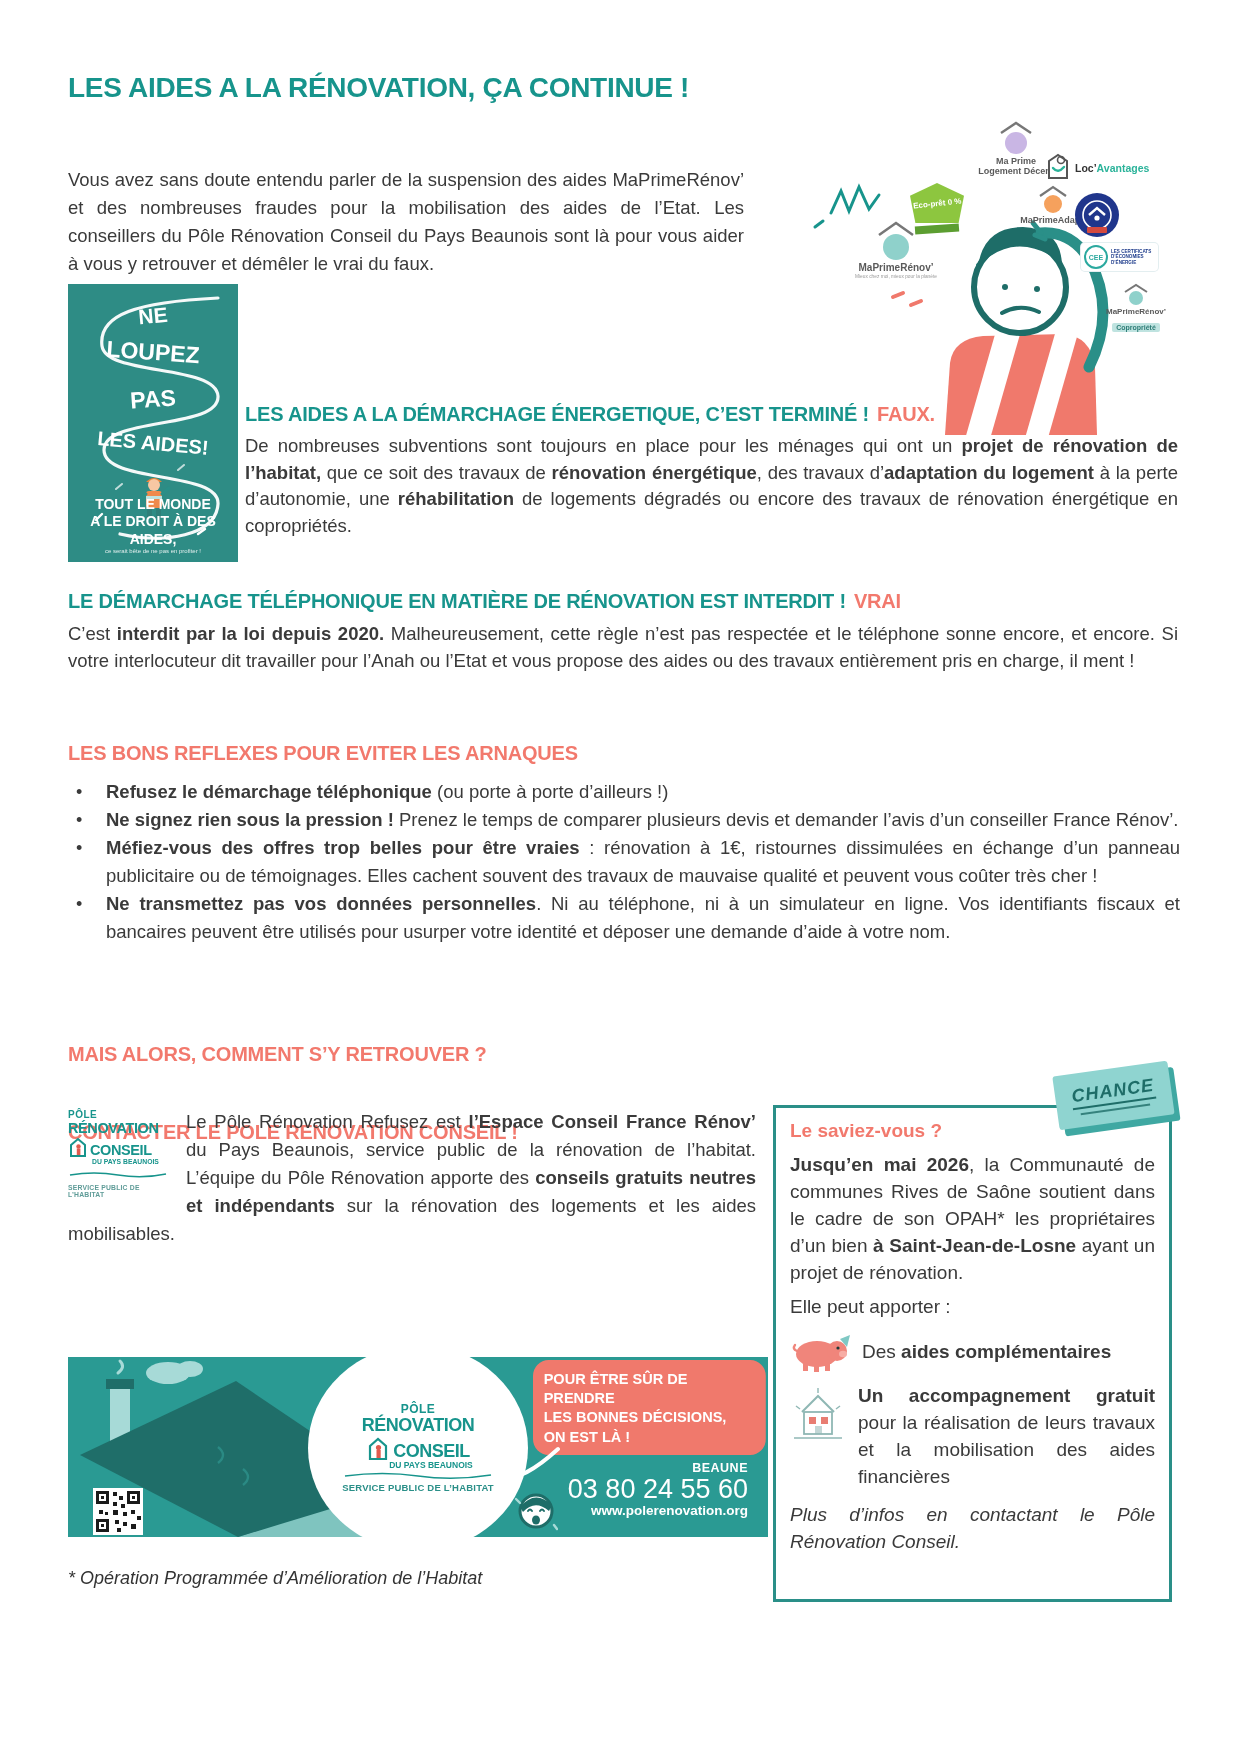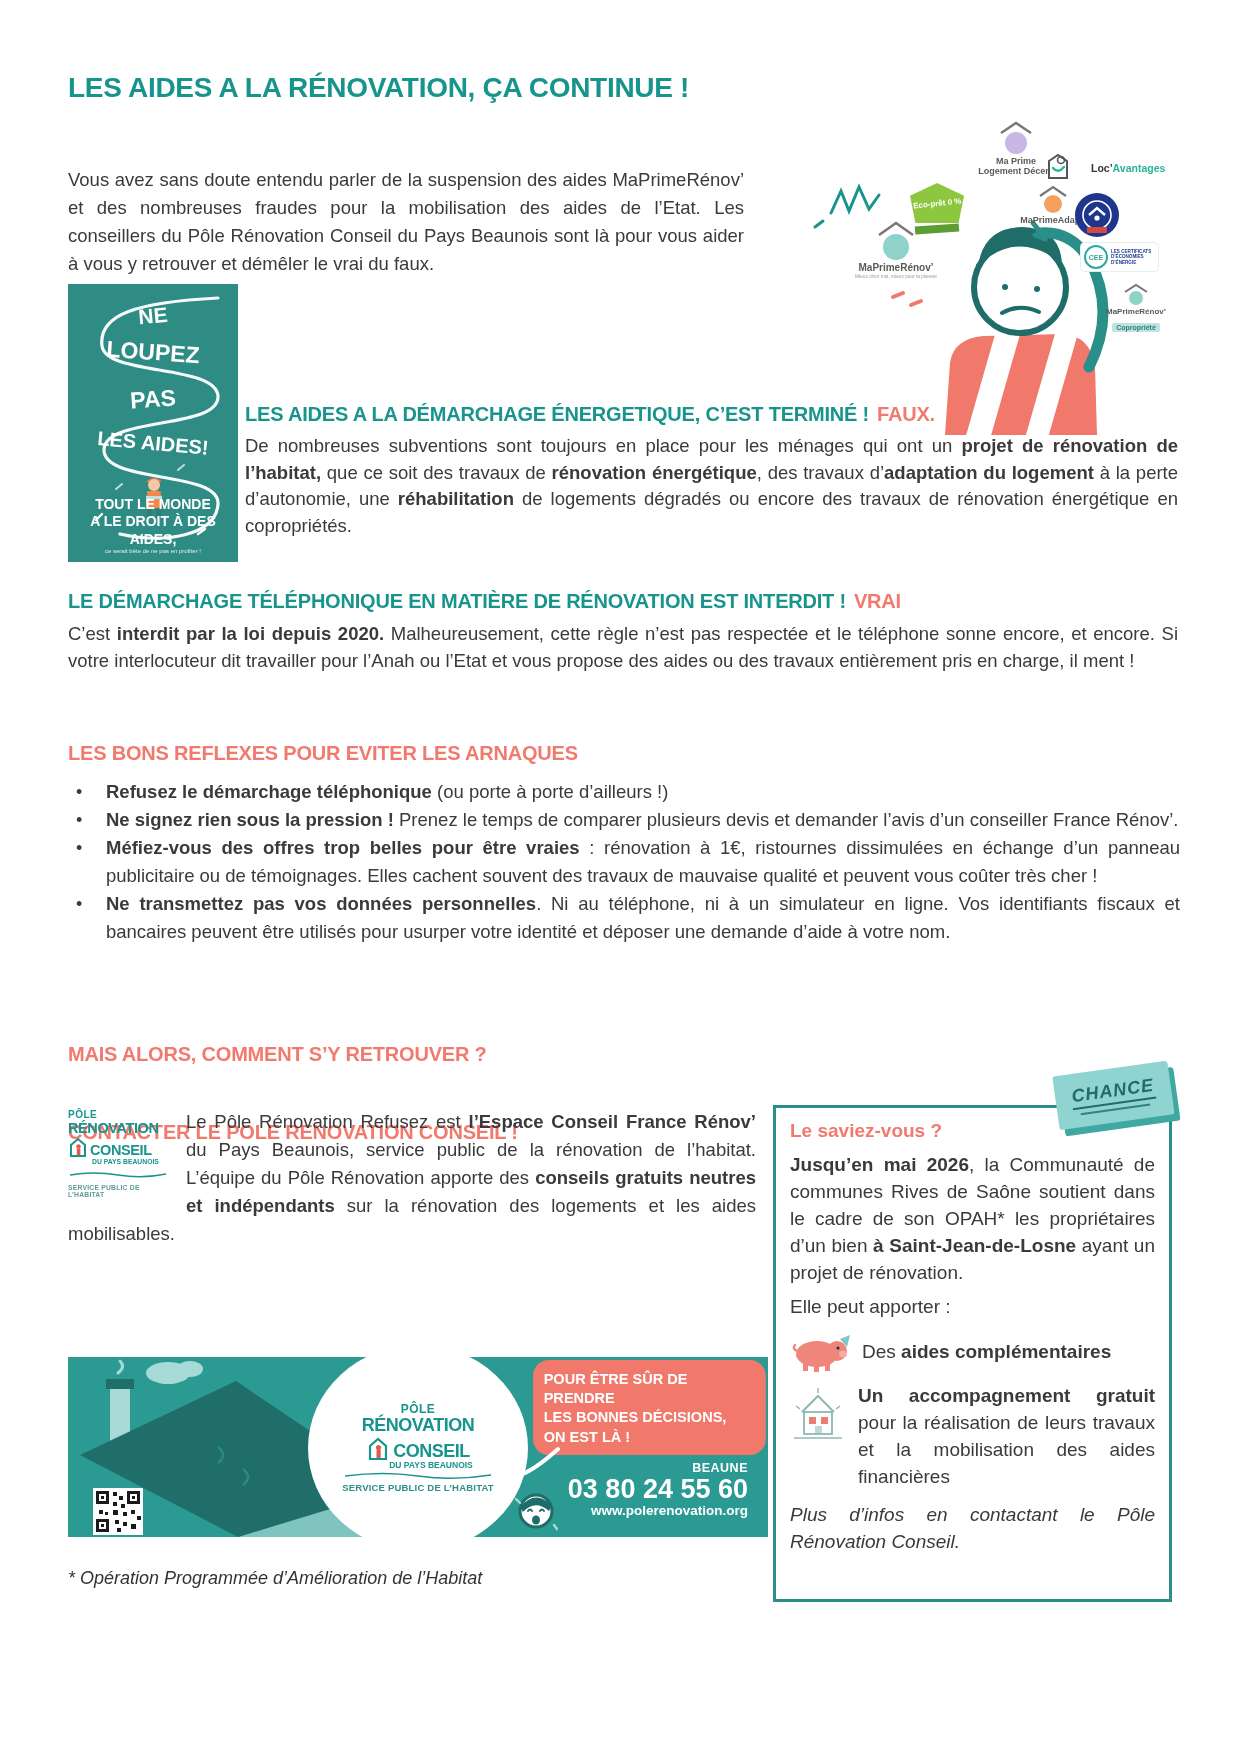--- a/index.html
+++ b/index.html
@@ -52,21 +52,21 @@
   .roofsvg{display:block;margin:0 auto;}
   .eco-shape{width:54px;height:40px;background:#8DC63F;clip-path:polygon(50% 0,100% 32%,90% 100%,10% 100%,0 32%);
              display:flex;align-items:center;justify-content:center;}
   .eco-txt{color:#fff;font-size:8px;font-weight:bold;transform:rotate(-6deg);}
   .cee-box{display:flex;align-items:center;gap:3px;background:#fff;border-radius:4px;padding:2px 3px;box-shadow:0 0 0 1px #e3eef0;}
   .cee-ring{width:20px;height:20px;border:2px solid #2BA99F;border-radius:50%;display:flex;align-items:center;justify-content:center;
             font-size:7px;font-weight:bold;color:#2BA99F;}
   .cee-sub{font-size:4.6px;font-weight:bold;color:#1F3D8C;text-align:left;width:44px;line-height:1.2;text-transform:uppercase;}
   .fr-badge{width:44px;height:44px;border-radius:50%;background:#20368C;position:relative;}
   .copro-pill{display:inline-block;background:#BFE3E0;color:#2E7D77;font-size:7px;font-weight:bold;padding:1px 4px;border-radius:2px;margin-top:1px;}
-  .loc-row{display:flex;align-items:center;gap:20px;}
+  .loc-row{display:flex;align-items:center;gap:4px;}
   .loc-name{font-size:10.5px;font-weight:bold;}
   
   .sidebar{left:773px;top:1105px;width:399px;height:497px;border:3px solid #2A8F88;box-sizing:border-box;
            background:#fff;padding:12px 14px;}
   .sb-title{font-size:19px;font-weight:bold;color:#F2796D;margin-bottom:9px;}
   .sb-p{font-size:19px;line-height:27px;text-align:justify;}
   .sb-row{display:flex;align-items:center;gap:10px;margin-top:9px;}
   .sb-row .sb-txt{flex:1;font-size:19px;line-height:27px;text-align:justify;}
   .sb-foot{font-size:19px;line-height:27px;text-align:justify;margin-top:11px;}
   
@@ -84,21 +84,21 @@
   .ov-renov{font-size:18px;font-weight:bold;color:#17948C;letter-spacing:-0.5px;}
   .ov-row{display:flex;align-items:flex-end;gap:3px;}
   .ov-conseil{font-size:18px;font-weight:bold;color:#17948C;letter-spacing:-0.5px;}
   .ov-pays{font-size:8.5px;font-weight:bold;color:#17948C;margin-left:26px;}
   .ov-service{font-size:9.5px;font-weight:bold;color:#2A8F88;margin-top:3px;letter-spacing:0.2px;}
   .bubble{position:absolute;left:465px;top:3px;width:218px;background:#F0796C;border-radius:16px;padding:9px 11px;
           color:#fff;font-weight:bold;font-size:15px;line-height:1.28;transform:scaleX(.97);transform-origin:left top;}
   .bubble span{display:block;}
   .ban-right{position:absolute;right:20px;top:104px;text-align:right;color:#fff;}
   .ban-city{font-size:12.5px;font-weight:bold;letter-spacing:0.5px;}
-  .ban-phone{font-size:27px;font-weight:bold;line-height:1.05;}
+  .ban-phone{font-size:27px;font-weight:normal;line-height:1.05;}
   .ban-web{font-size:13.5px;font-weight:bold;}
   .footnote{left:68px;top:1568px;font-size:18px;font-style:italic;color:#333;}
 </style>
 </head>
 <body>
 
 <div class="page">
 
   <h1 class="abs page-title">LES AIDES A LA RÉNOVATION, ÇA CONTINUE !</h1>
 

